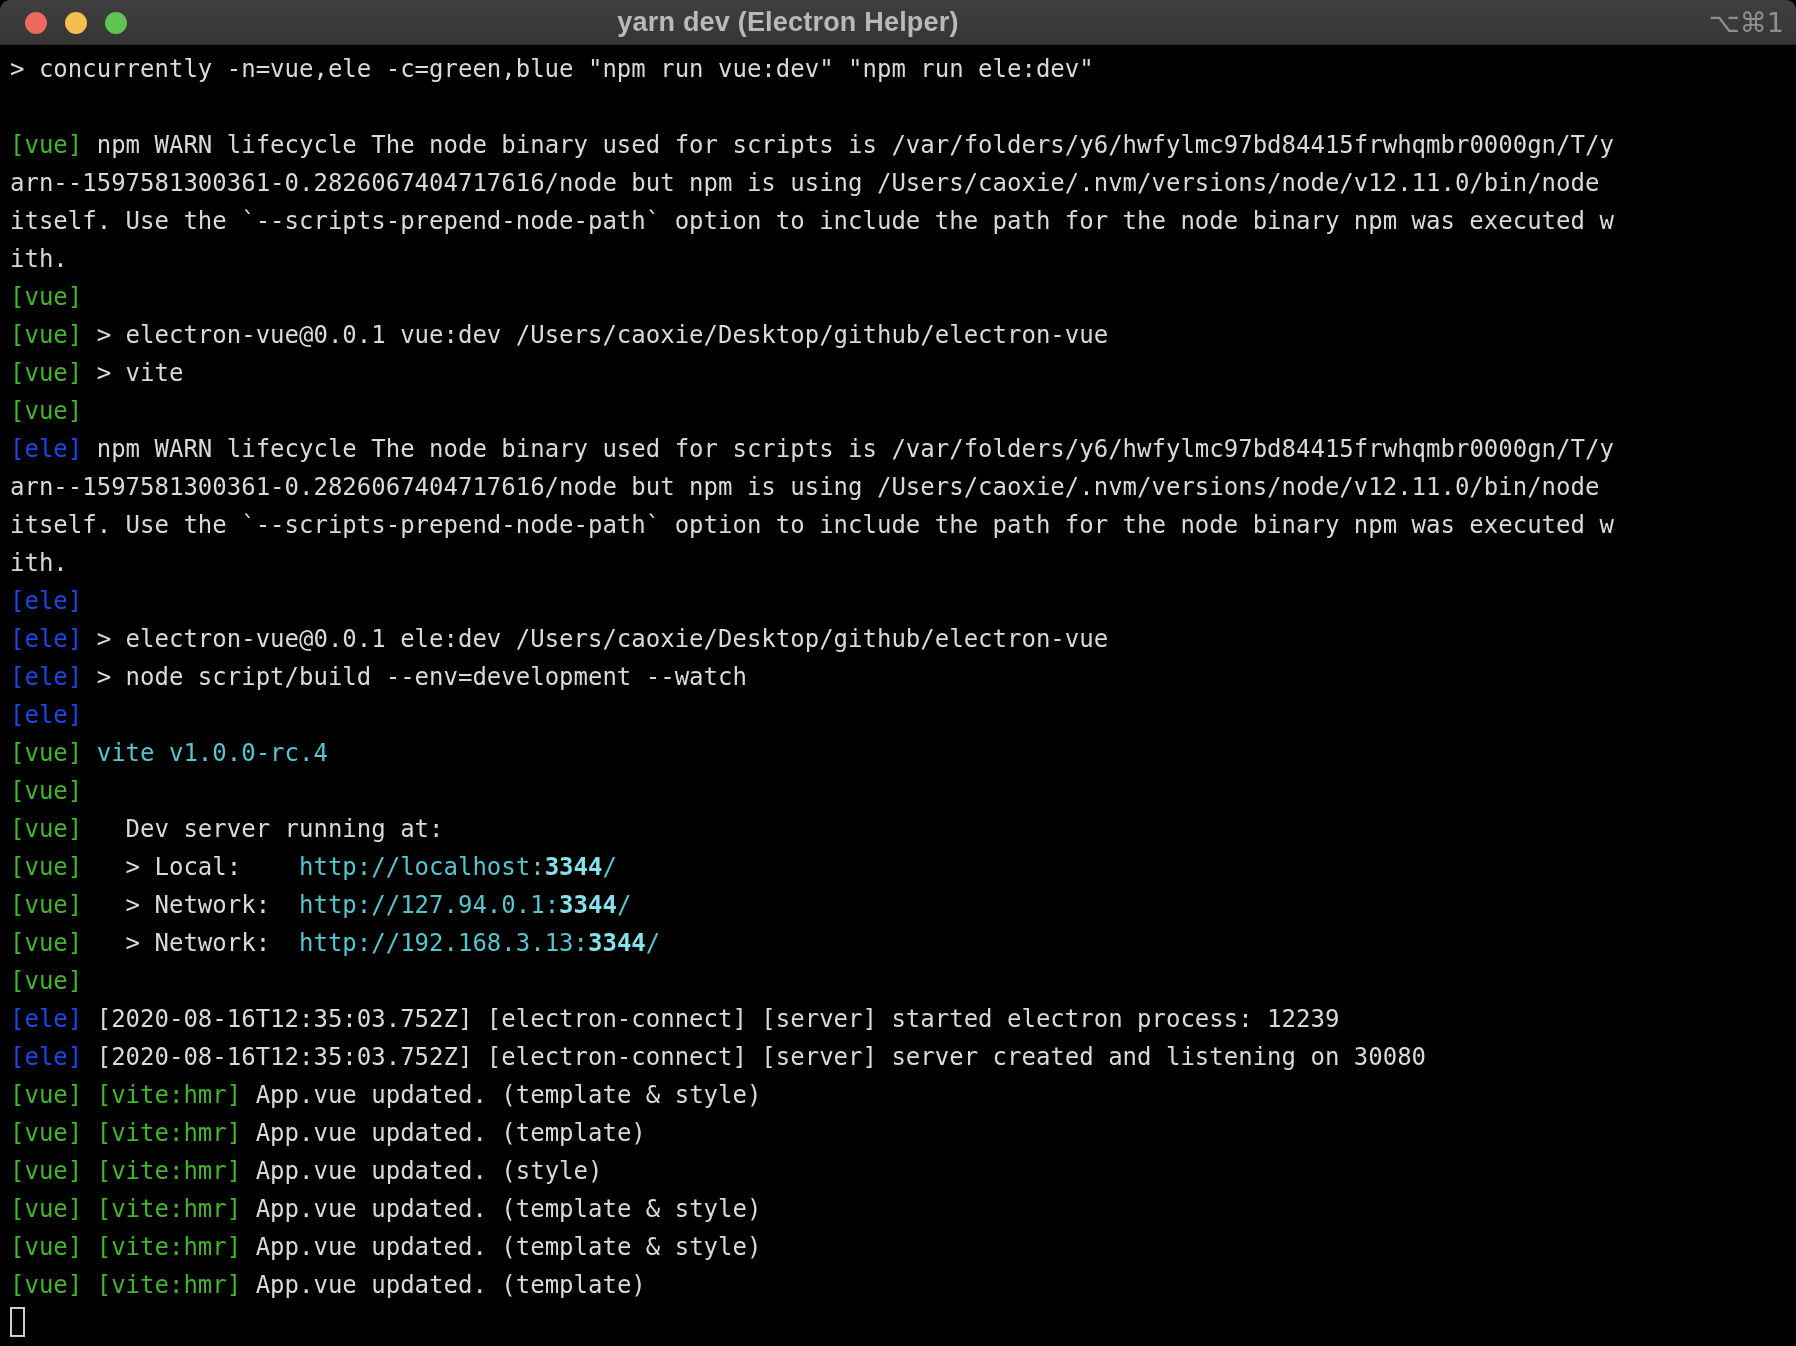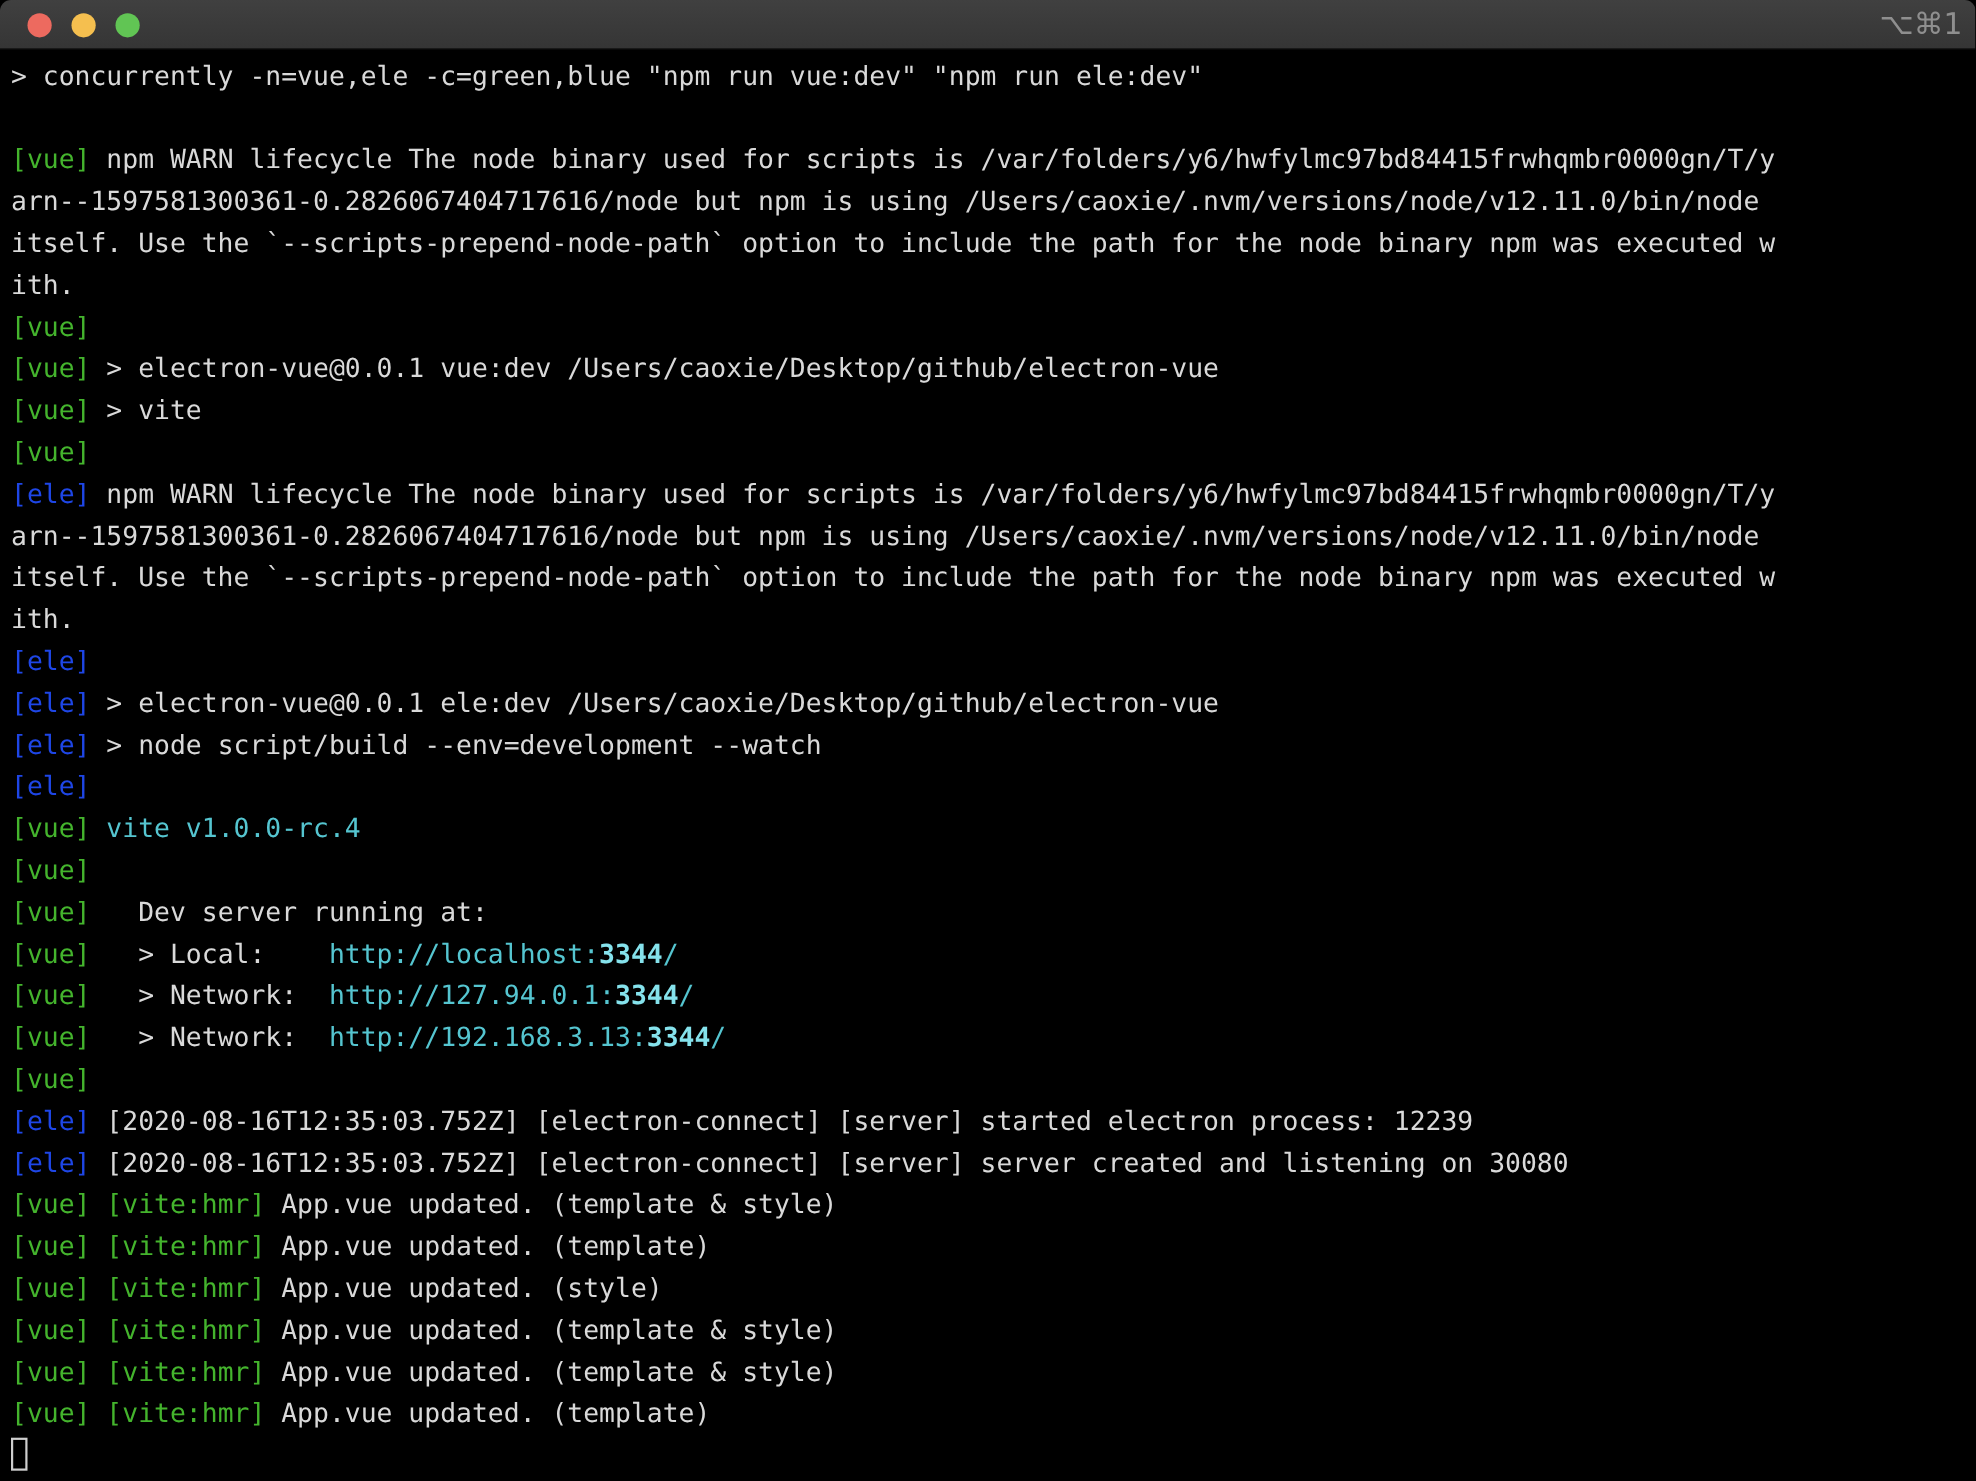--- a/index.html
+++ b/index.html
@@ -56,17 +56,18 @@
 </head>
 <body>
 
 <div class="window">
   <div class="titlebar">
     <div class="traffic">
       <div class="light" style="background: rgb(237, 106, 95);"></div>
       <div class="light" style="background: rgb(245, 191, 79);"></div>
       <div class="light" style="background: rgb(97, 197, 84);"></div>
     </div>
+    <div class="win-title">yarn dev (Electron Helper)</div>
     <div class="win-shortcut">⌥⌘1</div>
   </div>
 
   <div class="screen"><div class="line"><span style="color: rgb(217, 217, 217);">&gt; concurrently -n=vue,ele -c=green,blue "npm run vue:dev" "npm run ele:dev"</span></div><div class="line"></div><div class="line"><span style="color: rgb(68, 180, 45);">[vue]</span><span style="color: rgb(217, 217, 217);"> npm WARN lifecycle The node binary used for scripts is /var/folders/y6/hwfylmc97bd84415frwhqmbr0000gn/T/y</span></div><div class="line"><span style="color: rgb(217, 217, 217);">arn--1597581300361-0.2826067404717616/node but npm is using /Users/caoxie/.nvm/versions/node/v12.11.0/bin/node</span></div><div class="line"><span style="color: rgb(217, 217, 217);">itself. Use the `--scripts-prepend-node-path` option to include the path for the node binary npm was executed w</span></div><div class="line"><span style="color: rgb(217, 217, 217);">ith.</span></div><div class="line"><span style="color: rgb(68, 180, 45);">[vue]</span></div><div class="line"><span style="color: rgb(68, 180, 45);">[vue]</span><span style="color: rgb(217, 217, 217);"> &gt; electron-vue@0.0.1 vue:dev /Users/caoxie/Desktop/github/electron-vue</span></div><div class="line"><span style="color: rgb(68, 180, 45);">[vue]</span><span style="color: rgb(217, 217, 217);"> &gt; vite</span></div><div class="line"><span style="color: rgb(68, 180, 45);">[vue]</span></div><div class="line"><span style="color: rgb(30, 70, 230);">[ele]</span><span style="color: rgb(217, 217, 217);"> npm WARN lifecycle The node binary used for scripts is /var/folders/y6/hwfylmc97bd84415frwhqmbr0000gn/T/y</span></div><div class="line"><span style="color: rgb(217, 217, 217);">arn--1597581300361-0.2826067404717616/node but npm is using /Users/caoxie/.nvm/versions/node/v12.11.0/bin/node</span></div><div class="line"><span style="color: rgb(217, 217, 217);">itself. Use the `--scripts-prepend-node-path` option to include the path for the node binary npm was executed w</span></div><div class="line"><span style="color: rgb(217, 217, 217);">ith.</span></div><div class="line"><span style="color: rgb(30, 70, 230);">[ele]</span></div><div class="line"><span style="color: rgb(30, 70, 230);">[ele]</span><span style="color: rgb(217, 217, 217);"> &gt; electron-vue@0.0.1 ele:dev /Users/caoxie/Desktop/github/electron-vue</span></div><div class="line"><span style="color: rgb(30, 70, 230);">[ele]</span><span style="color: rgb(217, 217, 217);"> &gt; node script/build --env=development --watch</span></div><div class="line"><span style="color: rgb(30, 70, 230);">[ele]</span></div><div class="line"><span style="color: rgb(68, 180, 45);">[vue]</span><span style="color: rgb(217, 217, 217);"> </span><span style="color: rgb(85, 197, 208);">vite v1.0.0-rc.4</span></div><div class="line"><span style="color: rgb(68, 180, 45);">[vue]</span></div><div class="line"><span style="color: rgb(68, 180, 45);">[vue]</span><span style="color: rgb(217, 217, 217);">   Dev server running at:</span></div><div class="line"><span style="color: rgb(68, 180, 45);">[vue]</span><span style="color: rgb(217, 217, 217);">   &gt; Local:    </span><span style="color: rgb(85, 197, 208);">http://localhost:</span><span style="color: rgb(133, 226, 236); font-weight: bold;">3344</span><span style="color: rgb(85, 197, 208);">/</span></div><div class="line"><span style="color: rgb(68, 180, 45);">[vue]</span><span style="color: rgb(217, 217, 217);">   &gt; Network:  </span><span style="color: rgb(85, 197, 208);">http://127.94.0.1:</span><span style="color: rgb(133, 226, 236); font-weight: bold;">3344</span><span style="color: rgb(85, 197, 208);">/</span></div><div class="line"><span style="color: rgb(68, 180, 45);">[vue]</span><span style="color: rgb(217, 217, 217);">   &gt; Network:  </span><span style="color: rgb(85, 197, 208);">http://192.168.3.13:</span><span style="color: rgb(133, 226, 236); font-weight: bold;">3344</span><span style="color: rgb(85, 197, 208);">/</span></div><div class="line"><span style="color: rgb(68, 180, 45);">[vue]</span></div><div class="line"><span style="color: rgb(30, 70, 230);">[ele]</span><span style="color: rgb(217, 217, 217);"> [2020-08-16T12:35:03.752Z] [electron-connect] [server] started electron process: 12239</span></div><div class="line"><span style="color: rgb(30, 70, 230);">[ele]</span><span style="color: rgb(217, 217, 217);"> [2020-08-16T12:35:03.752Z] [electron-connect] [server] server created and listening on 30080</span></div><div class="line"><span style="color: rgb(68, 180, 45);">[vue]</span><span style="color: rgb(217, 217, 217);"> </span><span style="color: rgb(68, 180, 45);">[vite:hmr]</span><span style="color: rgb(217, 217, 217);"> App.vue updated. (template &amp; style)</span></div><div class="line"><span style="color: rgb(68, 180, 45);">[vue]</span><span style="color: rgb(217, 217, 217);"> </span><span style="color: rgb(68, 180, 45);">[vite:hmr]</span><span style="color: rgb(217, 217, 217);"> App.vue updated. (template)</span></div><div class="line"><span style="color: rgb(68, 180, 45);">[vue]</span><span style="color: rgb(217, 217, 217);"> </span><span style="color: rgb(68, 180, 45);">[vite:hmr]</span><span style="color: rgb(217, 217, 217);"> App.vue updated. (style)</span></div><div class="line"><span style="color: rgb(68, 180, 45);">[vue]</span><span style="color: rgb(217, 217, 217);"> </span><span style="color: rgb(68, 180, 45);">[vite:hmr]</span><span style="color: rgb(217, 217, 217);"> App.vue updated. (template &amp; style)</span></div><div class="line"><span style="color: rgb(68, 180, 45);">[vue]</span><span style="color: rgb(217, 217, 217);"> </span><span style="color: rgb(68, 180, 45);">[vite:hmr]</span><span style="color: rgb(217, 217, 217);"> App.vue updated. (template &amp; style)</span></div><div class="line"><span style="color: rgb(68, 180, 45);">[vue]</span><span style="color: rgb(217, 217, 217);"> </span><span style="color: rgb(68, 180, 45);">[vite:hmr]</span><span style="color: rgb(217, 217, 217);"> App.vue updated. (template)</span></div><div class="line"><span class="cursor"></span></div></div>
 </div>
 
 </body></html>

